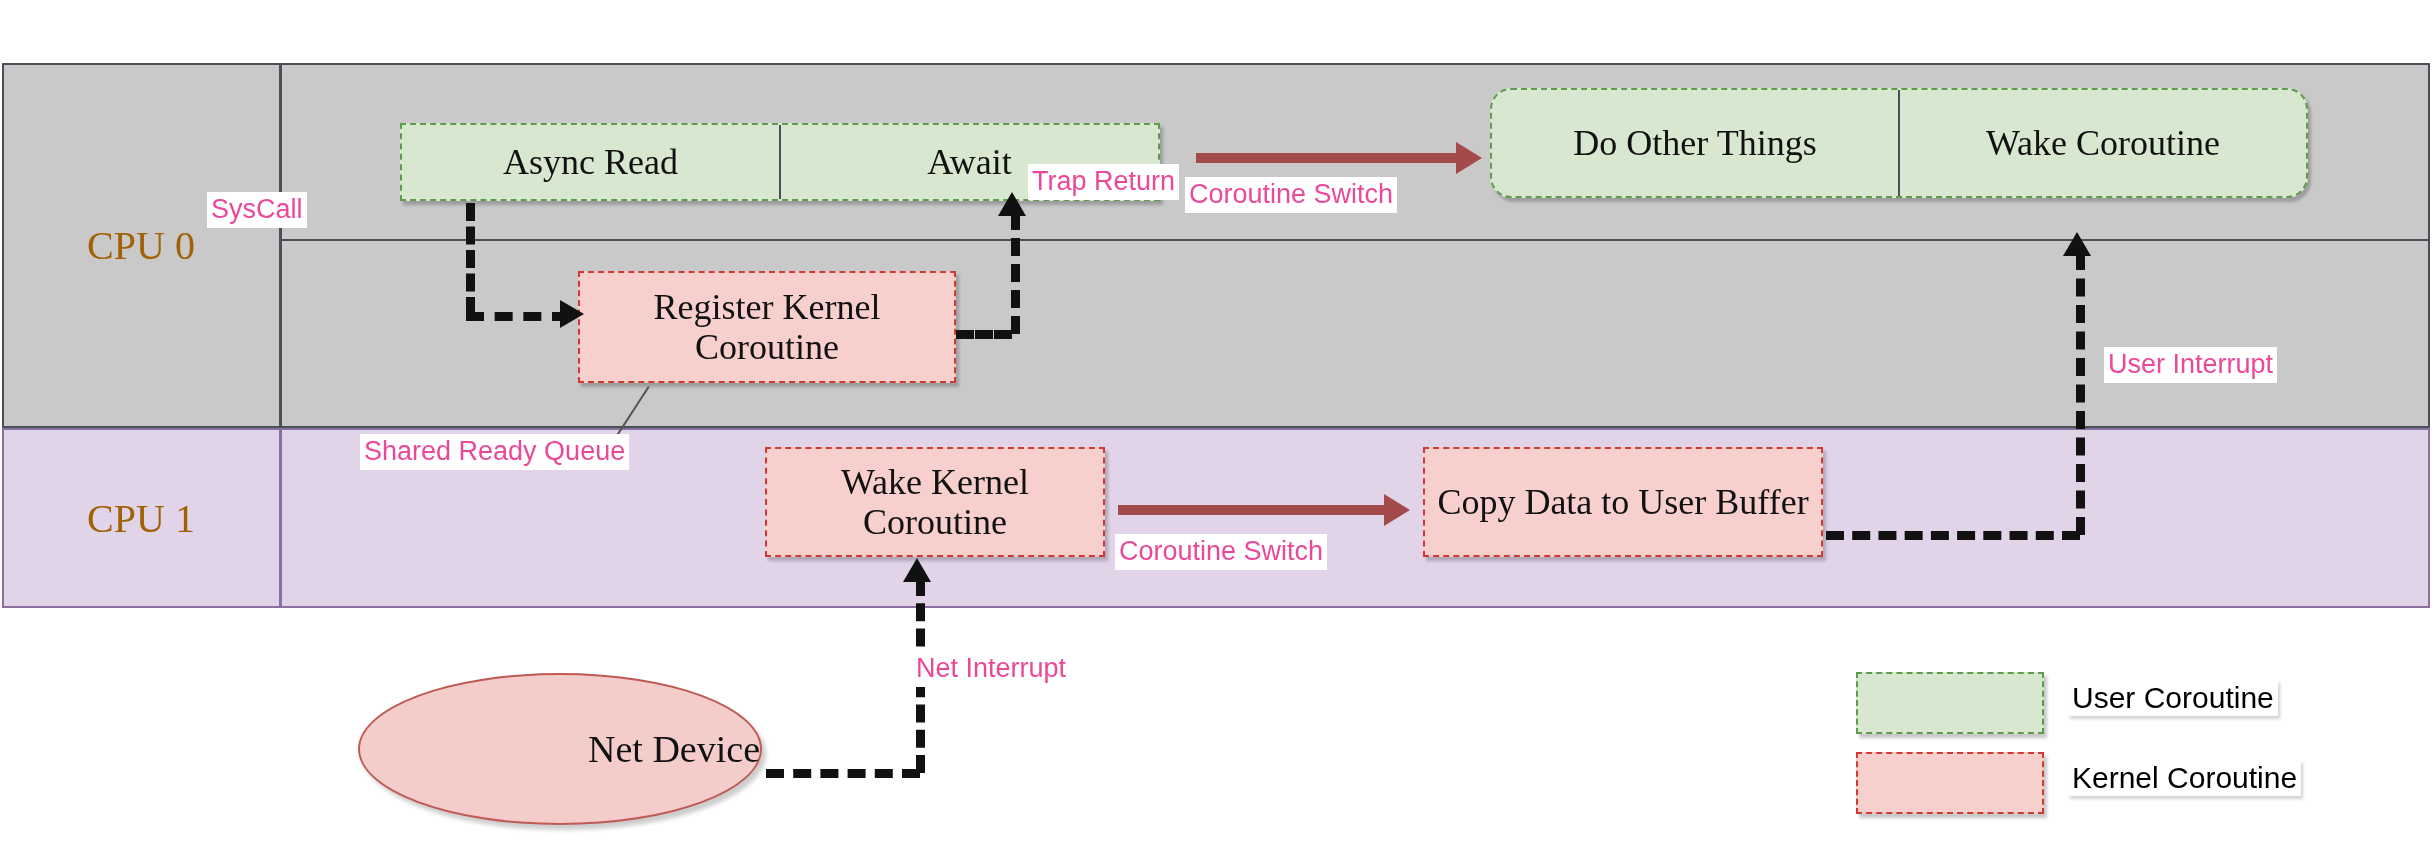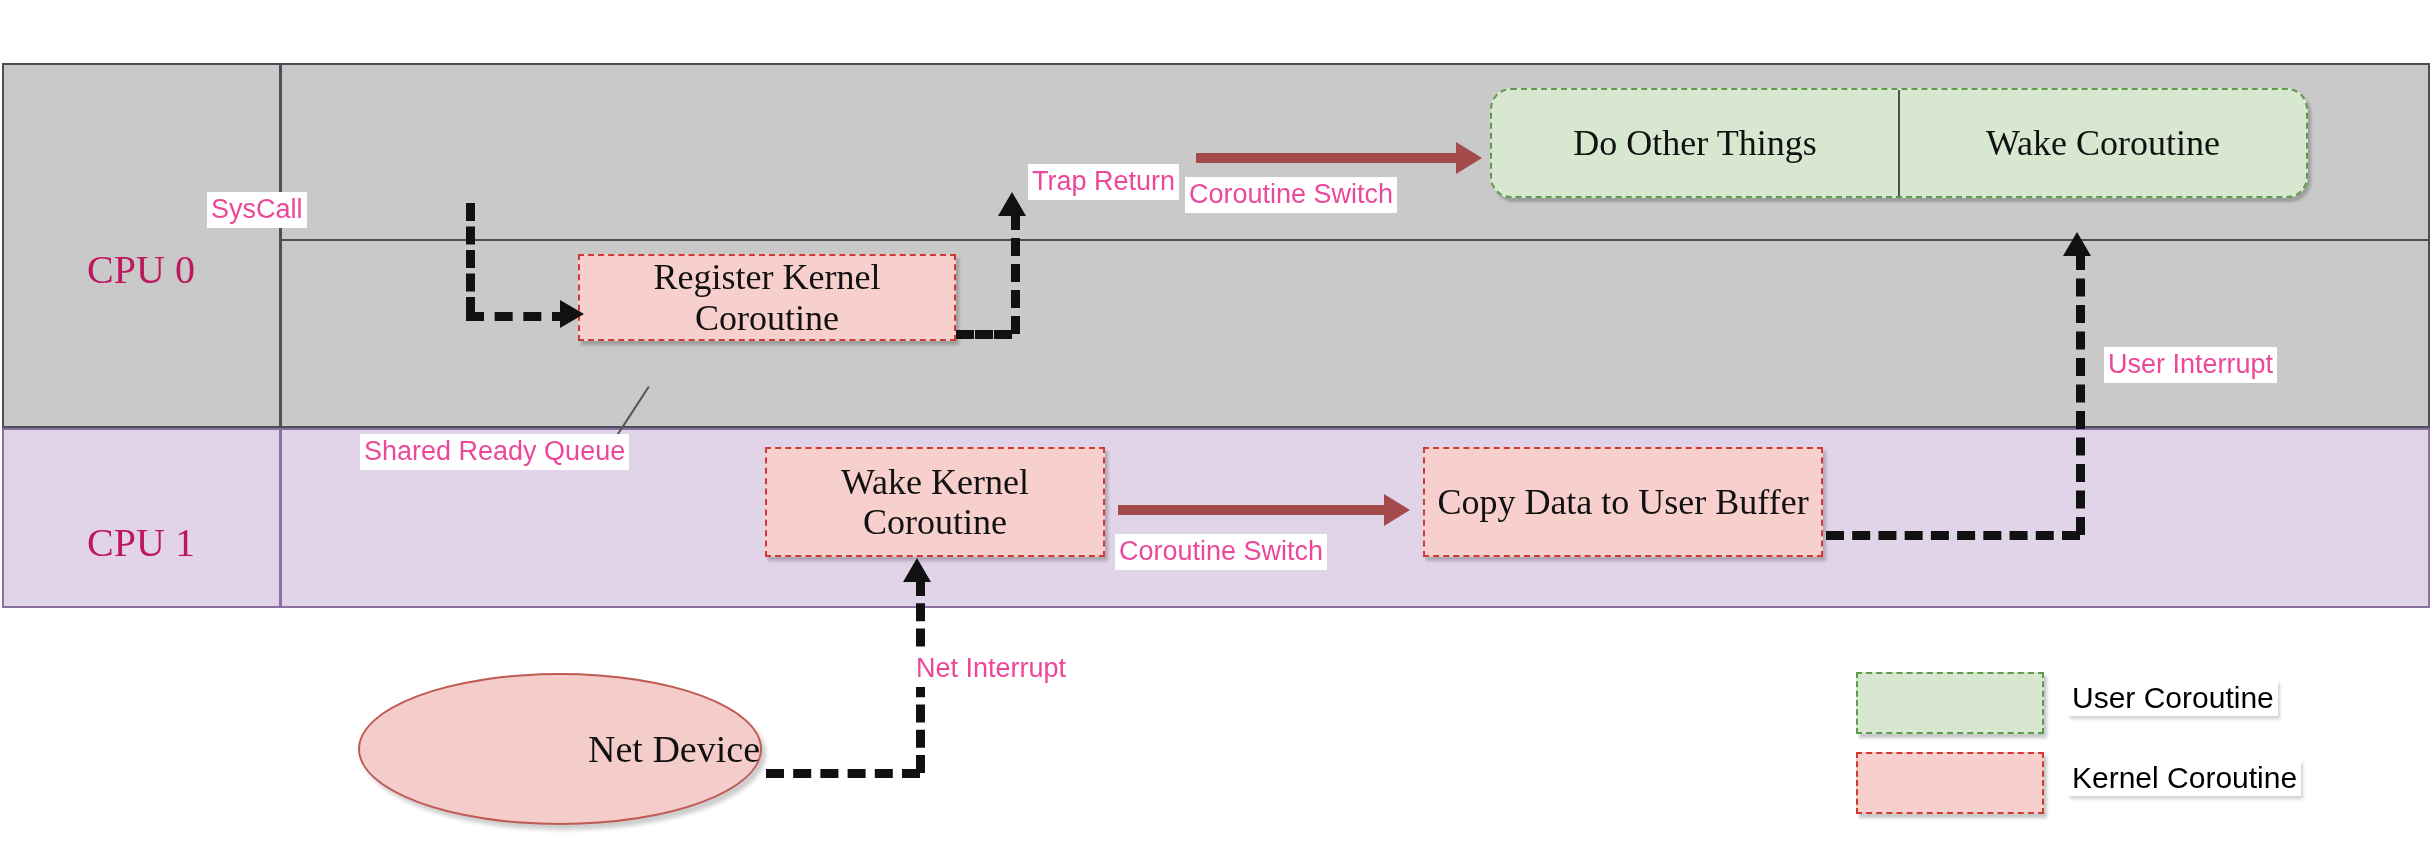--- a/index.html
+++ b/index.html
@@ -9,21 +9,21 @@
   
   #diagram{position:absolute;left:0;top:0;width:2436px;height:843px;}
 
   .row{position:absolute;box-sizing:border-box;}
   .row-cpu0{left:2px;top:63px;width:2428px;height:365px;
             background:#c9c9c9;border:2px solid #4b5058;}
   .row-cpu1{left:2px;top:428px;width:2428px;height:180px;
             background:#e2d4e8;border:2px solid #8a6fa0;}
 
   .row-label{position:absolute;display:flex;align-items:center;
-             justify-content:center;font-size:40px;color:#be185d;margin-top:24px;}
+             justify-content:center;font-size:40px;color:#a16207;}
   .lbl-cpu0{left:2px;top:63px;width:278px;height:365px;}
   .lbl-cpu1{left:2px;top:428px;width:278px;height:180px;}
 
   .vdiv{position:absolute;background:#4b5058;}
   .vdiv-cpu0{left:279px;top:63px;width:3px;height:365px;}
   .vdiv-cpu1{left:279px;top:428px;width:3px;height:180px;background:#8a6fa0;}
   .hdiv-cpu0{position:absolute;left:280px;top:239px;width:2150px;height:2px;
              background:#4b5058;}
 
   
@@ -37,21 +37,21 @@
   .strip{position:absolute;box-sizing:border-box;display:flex;
          background:#d8e8d0;border:2px dashed #5f9b4e;
          box-shadow:3px 4px 3px rgba(0,0,0,0.22);}
   .strip > .cell{flex:1;display:flex;align-items:center;justify-content:center;
                  font-size:36px;color:#111;text-align:center;}
   .strip > .cell + .cell{border-left:2px solid #4b5058;}
 
   .strip-a{left:400px;top:123px;width:760px;height:78px;}
   .strip-b{left:1490px;top:88px;width:818px;height:110px;border-radius:21px;}
 
-  .box-reg{left:578px;top:254px;width:378px;height:87px;}
+  .box-reg{left:578px;top:271px;width:378px;height:112px;}
   .box-wake{left:765px;top:447px;width:340px;height:110px;}
   .box-copy{left:1423px;top:447px;width:400px;height:110px;}
 
   
   .sw-arrow{position:absolute;height:10px;background:#a34b4b;}
   .sw-arrow::after{content:"";position:absolute;right:-24px;top:-11px;
                    border-left:26px solid #a34b4b;
                    border-top:16px solid transparent;
                    border-bottom:16px solid transparent;}
   .sw1{left:1196px;top:153px;width:262px;}
@@ -132,20 +132,24 @@
   <div class="row row-cpu0"></div>
   <div class="row row-cpu1"></div>
 
   <div class="vdiv vdiv-cpu0"></div>
   <div class="vdiv vdiv-cpu1"></div>
   <div class="hdiv-cpu0"></div>
 
   <div class="row-label lbl-cpu0">CPU 0</div>
   <div class="row-label lbl-cpu1">CPU 1</div>
 
+  <div class="strip strip-a">
+    <div class="cell">Async Read</div>
+    <div class="cell">Await</div>
+  </div>
 
   <div class="strip strip-b">
     <div class="cell">Do Other Things</div>
     <div class="cell">Wake Coroutine</div>
   </div>
 
   <div class="task kern box-reg">Register Kernel Coroutine</div>
   <div class="task kern box-wake">Wake Kernel Coroutine</div>
   <div class="task kern box-copy">Copy Data to User Buffer</div>
 

